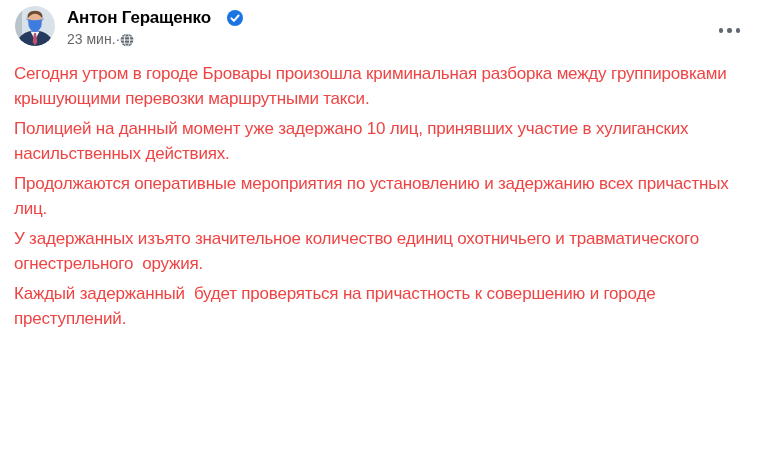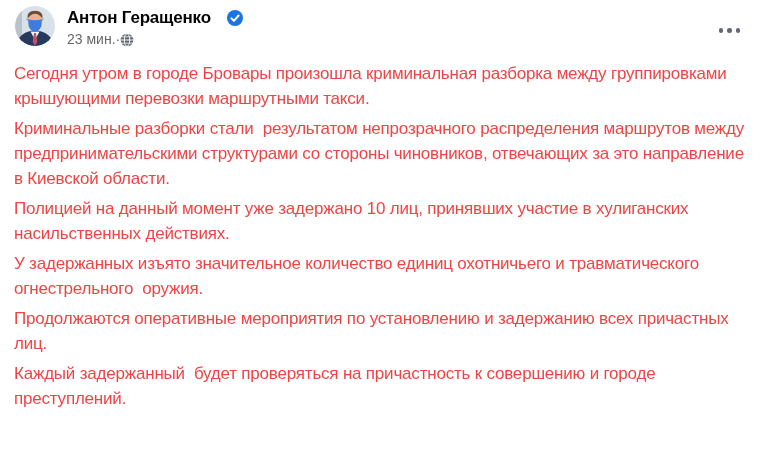--- a/index.html
+++ b/index.html
@@ -154,20 +154,19 @@
     <div class="menu-button" title="">
       <span class="dot"></span>
       <span class="dot"></span>
       <span class="dot"></span>
     </div>
 
   </div>
 
   <div class="post-body">
     <p>Сегодня утром в городе Бровары произошла криминальная разборка между группировками крышующими перевозки маршрутными такси.</p>
-    <p>Криминальные разборки стали  результатом непрозрачного распределения маршрутов между предпринимательскими структурами со стороны чиновников, отвечающих за это направление в Киевской области.</p>
     <p>Полицией на данный момент уже задержано 10 лиц, принявших участие в хулиганских насильственных действиях.</p>
+    <p>Продолжаются оперативные мероприятия по установлению и задержанию всех причастных лиц.</p>
     <p>У задержанных изъято значительное количество единиц охотничьего и травматического огнестрельного  оружия.</p>
-    <p>Продолжаются оперативные мероприятия по установлению и задержанию всех причастных лиц.</p>
     <p>Каждый задержанный  будет проверяться на причастность к совершению и городе преступлений.</p>
   </div>
 
 </div>
 
 </body></html>

